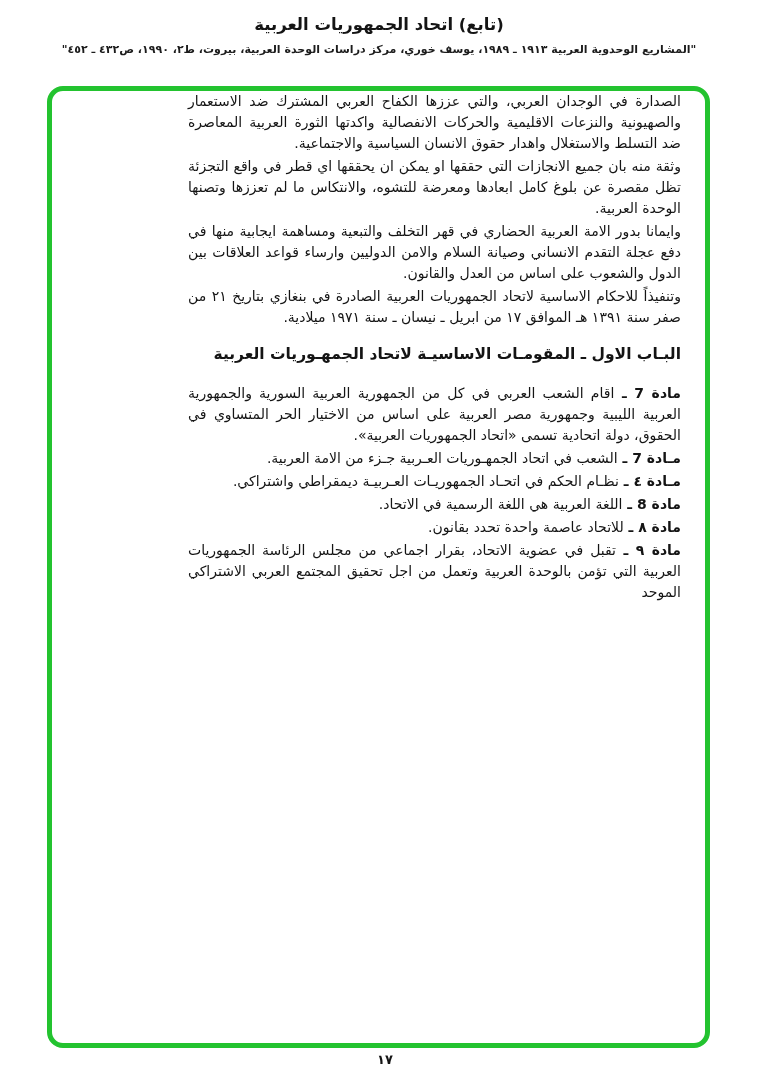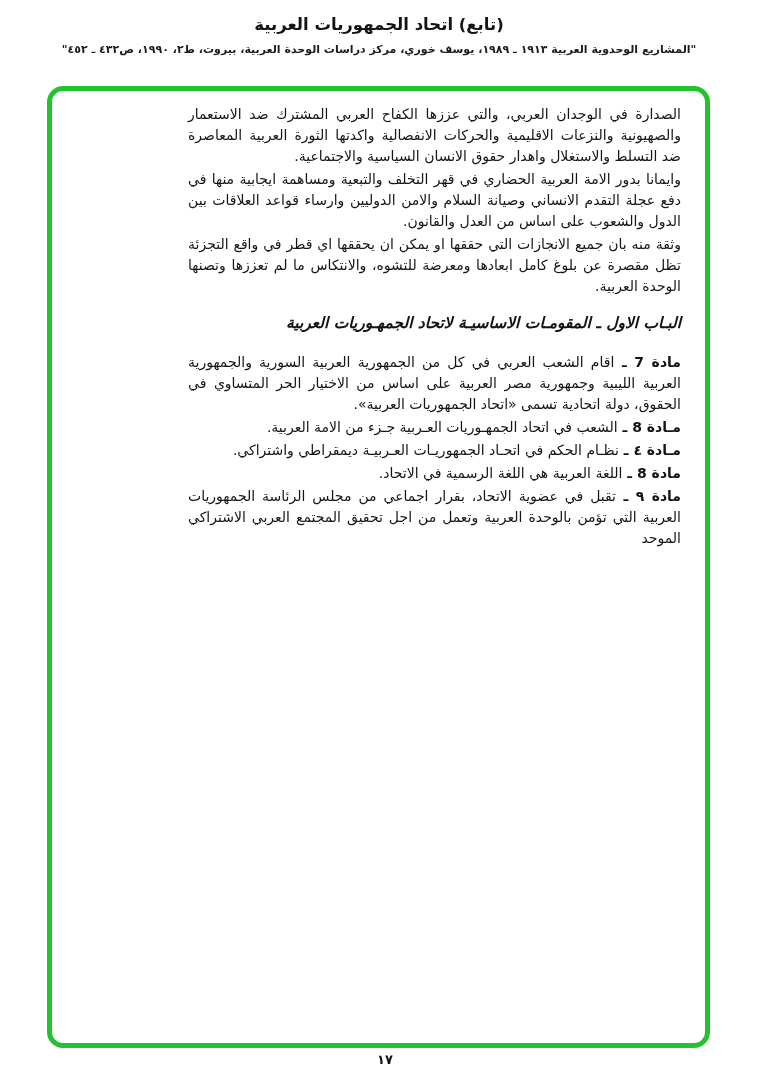--- a/index.html
+++ b/index.html
@@ -39,40 +39,39 @@
   .green-frame {
     position: absolute;
     left: 47px;
     top: 86px;
     width: 663px;
     height: 962px;
     box-sizing: border-box;
     border: 5px solid #23c32f;
     border-radius: 16px;
     background: #ffffff;
-    padding: 13px 24px 8px 136px;
+    padding: 0 24px 8px 136px;
     overflow: hidden;
   }
   .doc-body {
     direction: rtl;
     text-align: justify;
     font-size: 14px;
     line-height: 21px;
   }
   .doc-body p {
     margin: 0 0 2px 0;
   }
   .doc-body p.para, .doc-body p.article { text-align: justify; }
   .section-heading {
     font-size: 15.5px;
     font-weight: bold;
     line-height: 24px;
     margin: 14px 0 17px 0;
     text-align: justify;
-    font-style: italic;
   }
   .article strong {
     font-weight: bold;
   }
   .page-footer {
     position: absolute;
     left: 12px;
     right: 0;
     bottom: 8px;
     text-align: center;
@@ -89,27 +88,29 @@
 <div class="page">
 
   <div class="page-header">
     <div class="header-title">(تابع) اتحاد الجمهوريات العربية</div>
     <div class="header-citation">"المشاريع الوحدوية العربية ١٩١٣ ـ ١٩٨٩، يوسف خوري، مركز دراسات الوحدة العربية، بيروت، ط٢، ١٩٩٠، ص٤٣٢ ـ ٤٥٢"</div>
   </div>
 
   <div class="green-frame">
     <div class="doc-body" id="doc-blocks">
         <p class="para">الصدارة في الوجدان العربي، والتي عززها الكفاح العربي المشترك ضد الاستعمار والصهيونية والنزعات الاقليمية والحركات الانفصالية واكدتها الثورة العربية المعاصرة ضد التسلط والاستغلال واهدار حقوق الانسان السياسية والاجتماعية.</p>
+        <p class="para">وثقة منه بان جميع الانجازات التي حققها او يمكن ان يحققها اي قطر في واقع التجزئة تظل مقصرة عن بلوغ كامل ابعادها ومعرضة للتشوه، والانتكاس ما لم تعززها وتصنها الوحدة العربية.</p>
         <p class="para">وايمانا بدور الامة العربية الحضاري في قهر التخلف والتبعية ومساهمة ايجابية منها في دفع عجلة التقدم الانساني وصيانة السلام والامن الدوليين وارساء قواعد العلاقات بين الدول والشعوب على اساس من العدل والقانون.</p>
-        <p class="para">وثقة منه بان جميع الانجازات التي حققها او يمكن ان يحققها اي قطر في واقع التجزئة تظل مقصرة عن بلوغ كامل ابعادها ومعرضة للتشوه، والانتكاس ما لم تعززها وتصنها الوحدة العربية.</p>
+        <p class="para">وتنفيذاً للاحكام الاساسية لاتحاد الجمهوريات العربية الصادرة في بنغازي بتاريخ ٢١ من صفر سنة ١٣٩١ هـ الموافق ١٧ من ابريل ـ نيسان ـ سنة ١٩٧١ ميلادية.</p>
         <h2 class="section-heading">البـاب الاول ـ المقومـات الاساسيـة لاتحاد الجمهـوريات العربية</h2>
         <p class="article"><strong>مادة 7 ـ </strong>اقام الشعب العربي في كل من الجمهورية العربية السورية والجمهورية العربية الليبية وجمهورية مصر العربية على اساس من الاختيار الحر المتساوي في الحقوق، دولة اتحادية تسمى «اتحاد الجمهوريات العربية».</p>
-        <p class="article"><strong>مـادة 8 ـ </strong>الشعب في اتحاد الجمهـوريات العـربية جـزء من الامة العربية.</p>
+        <p class="article"><strong>مـادة 7 ـ </strong>الشعب في اتحاد الجمهـوريات العـربية جـزء من الامة العربية.</p>
         <p class="article"><strong>مـادة ٤ ـ </strong>نظـام الحكم في اتحـاد الجمهوريـات العـربيـة ديمقراطي واشتراكي.</p>
         <p class="article"><strong>مادة 8 ـ </strong>اللغة العربية هي اللغة الرسمية في الاتحاد.</p>
+        <p class="article"><strong>مادة ٨ ـ </strong>للاتحاد عاصمة واحدة تحدد بقانون.</p>
         <p class="article"><strong>مادة ٩ ـ </strong>تقبل في عضوية الاتحاد، بقرار اجماعي من مجلس الرئاسة الجمهوريات العربية التي تؤمن بالوحدة العربية وتعمل من اجل تحقيق المجتمع العربي الاشتراكي الموحد</p>
       </div>
   </div>
 
   <div class="page-footer">
     <span class="page-number">١٧</span>
   </div>
 
 </div>
 

